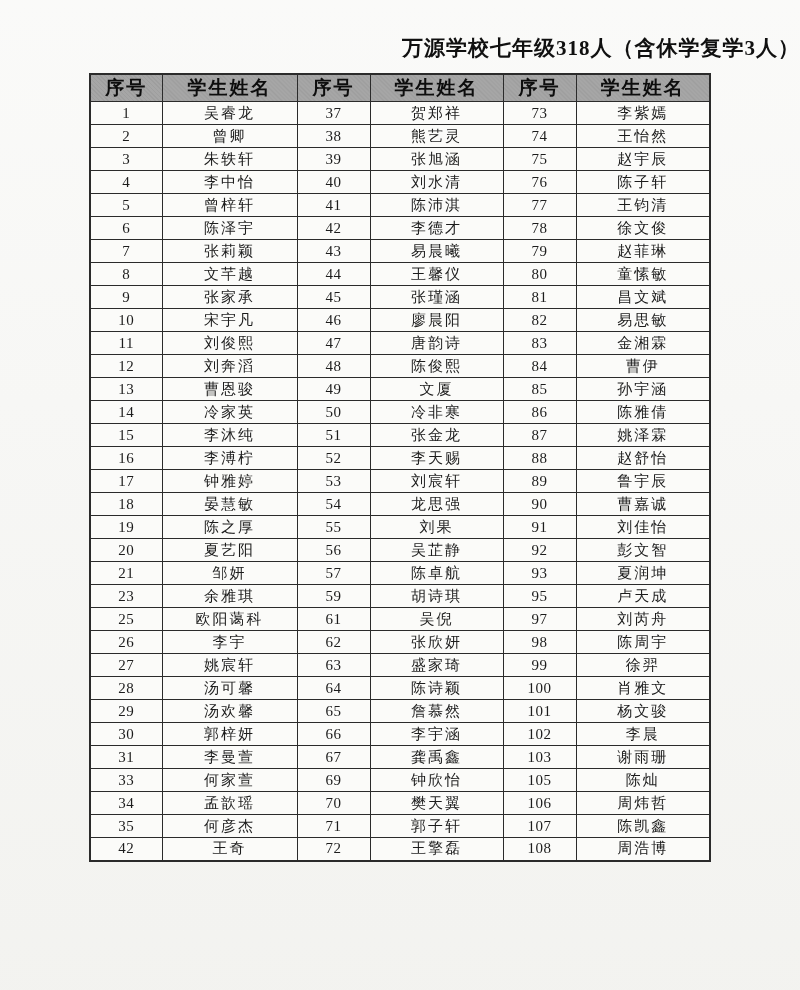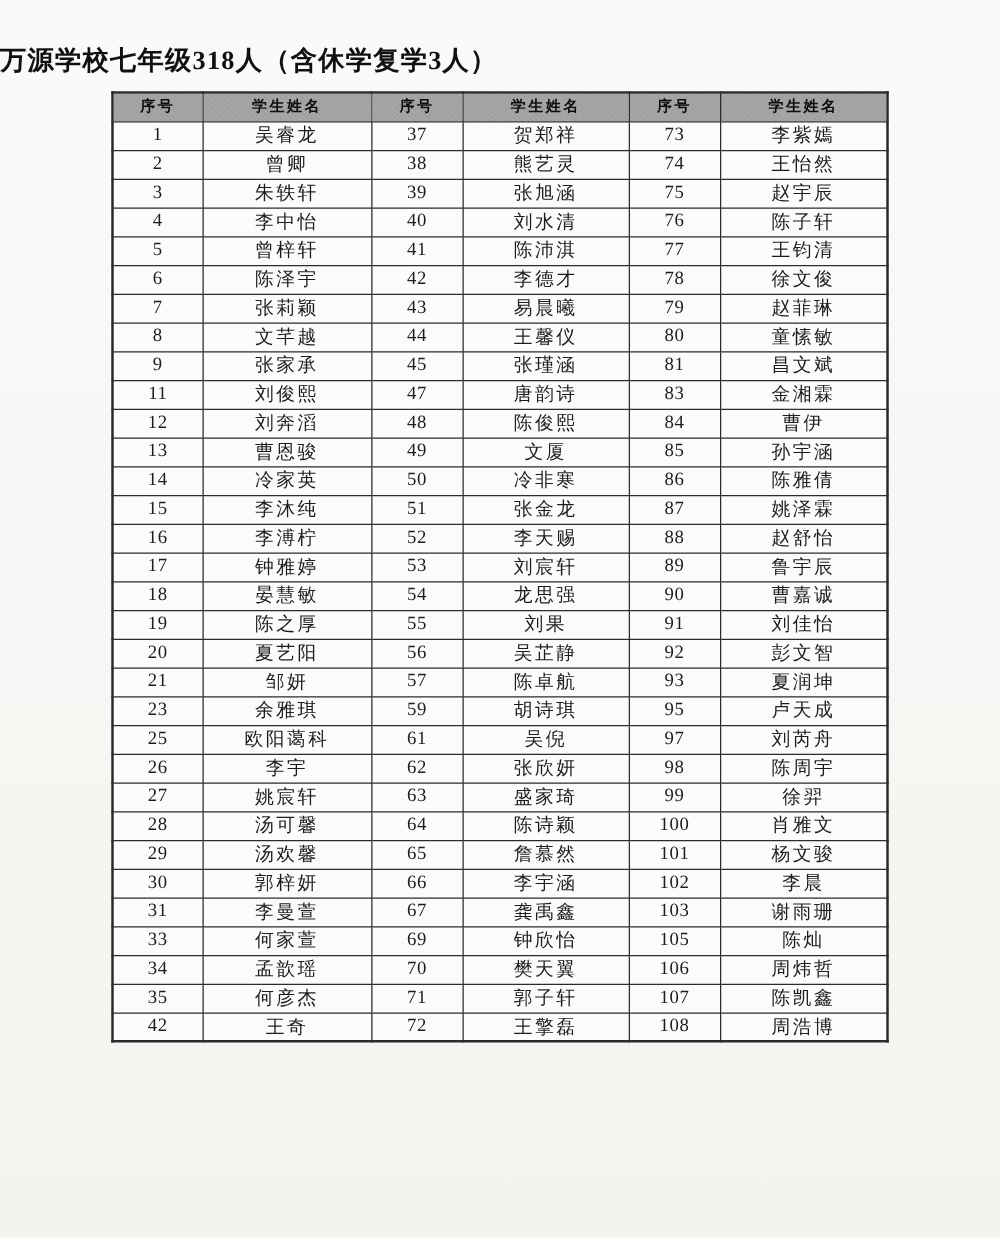--- a/index.html
+++ b/index.html
@@ -23,21 +23,21 @@
     overflow: hidden;
   }
   .scan-page {
     width: 800px;
     height: 990px;
     background:
       linear-gradient(180deg, rgba(255,255,255,0.55), rgba(240,240,237,0.35)),
       var(--paper);
   }
   .page-title {
-    text-align: left;
+    text-align: right;
     padding-top: 33px;
     font-size: 21px;
     line-height: 30px;
     font-weight: bold;
     letter-spacing: 1px;
     color: #101010;
   }
   table.roster {
     border-collapse: collapse;
     table-layout: fixed;
@@ -57,21 +57,21 @@
     overflow: hidden;
     white-space: nowrap;
   }
   th {
     background: var(--header-bg);
     background-image: repeating-linear-gradient(
       45deg,
       rgba(0,0,0,0.05) 0px, rgba(0,0,0,0.05) 1px,
       transparent 1px, transparent 3px);
     font-weight: bold;
-    font-size: 12px;
+    font-size: 19px;
     letter-spacing: 2px;
     color: #0d0d0d;
   }
   td.col-num {
     font-size: 15px;
     letter-spacing: 0.5px;
   }
   td.col-name {
     font-size: 15px;
     letter-spacing: 2px;
@@ -170,20 +170,28 @@
         </tr>
         <tr>
           <td class="col-num">9</td>
           <td class="col-name">张家承</td>
           <td class="col-num">45</td>
           <td class="col-name">张瑾涵</td>
           <td class="col-num">81</td>
           <td class="col-name">昌文斌</td>
         </tr>
         <tr>
+          <td class="col-num">10</td>
+          <td class="col-name">宋宇凡</td>
+          <td class="col-num">46</td>
+          <td class="col-name">廖晨阳</td>
+          <td class="col-num">82</td>
+          <td class="col-name">易思敏</td>
+        </tr>
+        <tr>
           <td class="col-num">11</td>
           <td class="col-name">刘俊熙</td>
           <td class="col-num">47</td>
           <td class="col-name">唐韵诗</td>
           <td class="col-num">83</td>
           <td class="col-name">金湘霖</td>
         </tr>
         <tr>
           <td class="col-num">12</td>
           <td class="col-name">刘奔滔</td>

